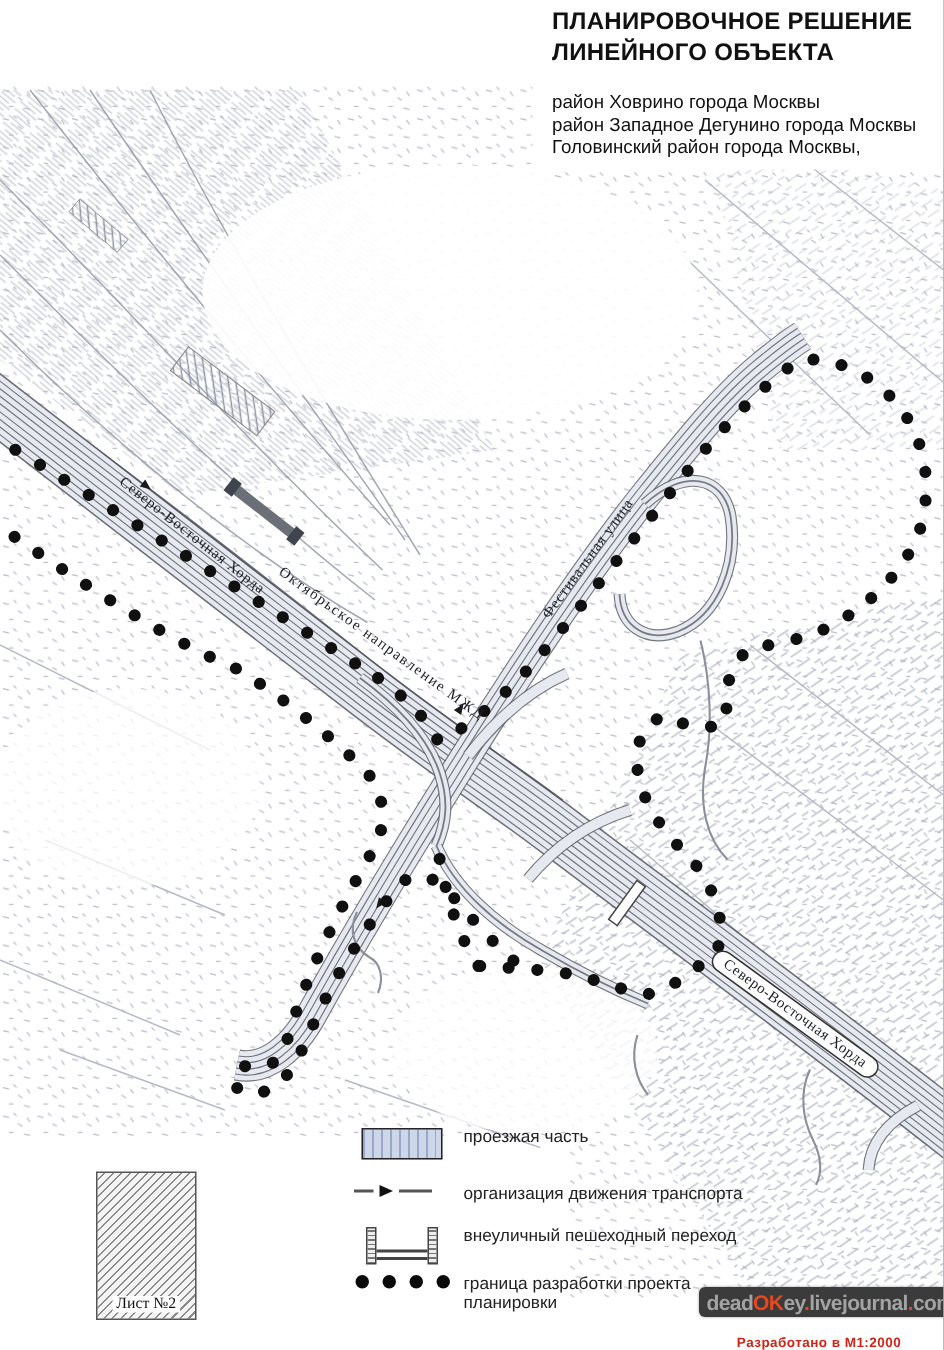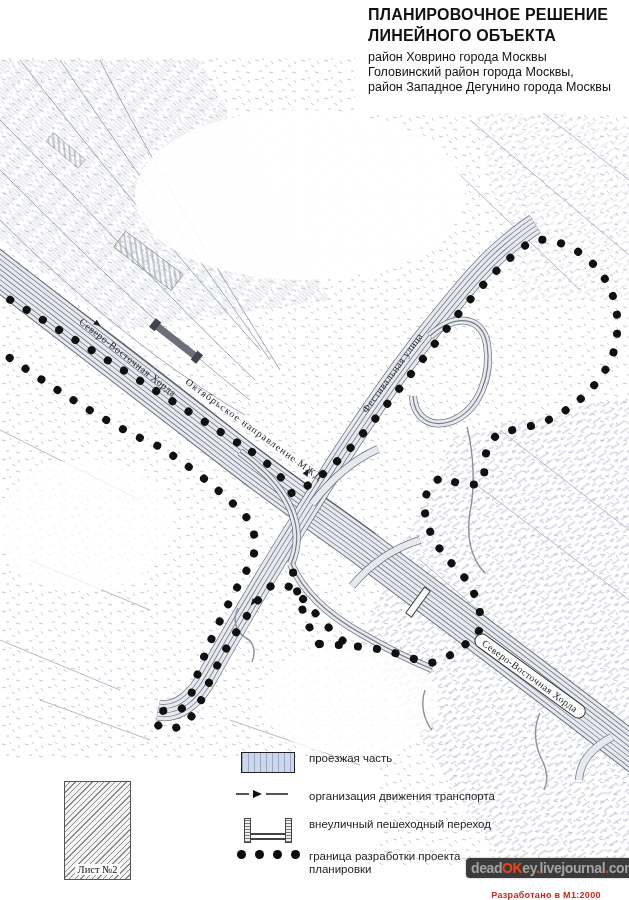--- a/index.html
+++ b/index.html
@@ -24,21 +24,21 @@
   .rr6{fill:none;stroke:#e6e9f0;stroke-width:6.5}
   .rr1{fill:none;stroke:#5a5f68;stroke-width:1.2;opacity:.8}
   .thin{fill:none;stroke:#8a8f9a;stroke-width:1.4}
   .street{stroke:#b6bac6;stroke-width:1}
   .rail{fill:none;stroke:#989eaa;stroke-width:1;opacity:.9}
   .bnd{fill:none;stroke:#101010;stroke-width:8;stroke-linecap:round;stroke-dasharray:0.1 19}
 
   
   .title-block{position:absolute;left:368px;top:4px;width:256px;color:#111}
   .title-block h1{margin:0;font-size:16px;line-height:21px;font-weight:bold;letter-spacing:.2px}
-  .districts{margin-top:4px;font-size:12.5px;line-height:15px}
+  .districts{margin-top:15px;font-size:12.5px;line-height:15px}
 
   
   .maplab{position:absolute;font-family:"Liberation Serif",serif;color:#1d1f24;white-space:nowrap}
   .lab-chord-nw{left:84px;top:316px;font-size:10px;letter-spacing:.6px;transform:rotate(38deg);transform-origin:0 0}
   .lab-railway{left:190px;top:376px;font-size:10px;letter-spacing:1.1px;transform:rotate(36deg);transform-origin:0 0}
   .lab-festival{left:364px;top:406px;font-size:10px;letter-spacing:.5px;transform:rotate(-54deg);transform-origin:0 50%}
   .lab-chord-se{left:530px;top:676px;font-size:10px;letter-spacing:.4px;transform:translate(-50%,-50%) rotate(36deg);
     background:#fff;border:1px solid #333;border-radius:9px;padding:1px 8px}
 
   
@@ -239,22 +239,22 @@
   <div class="maplab lab-festival">Фестивальная улица</div>
   <div class="maplab lab-chord-se">Северо-Восточная Хорда</div>
 
   <div class="title-block">
     <h1>
       <span>ПЛАНИРОВОЧНОЕ РЕШЕНИЕ</span><br>
       <span>ЛИНЕЙНОГО ОБЪЕКТА</span>
     </h1>
     <div class="districts">
       <div>район  Ховрино города Москвы</div>
+      <div>район Западное Дегунино города Москвы</div>
       <div>Головинский район города Москвы,</div>
-      <div>район Западное Дегунино города Москвы</div>
     </div>
   </div>
 
   <div class="legend-row" style="top:752px">
     <div class="sym">
         <div class="sw-road"></div>
       </div>
     <div class="lbl">проезжая часть</div>
   </div>
 

